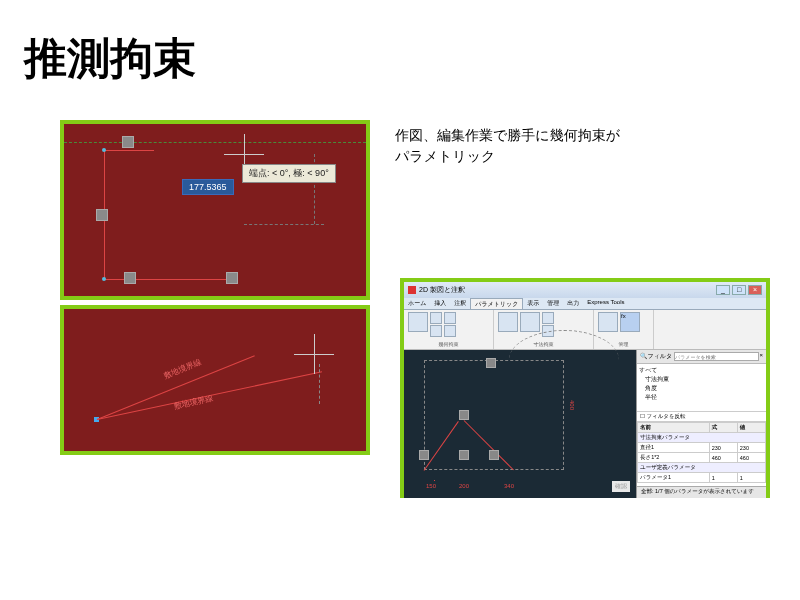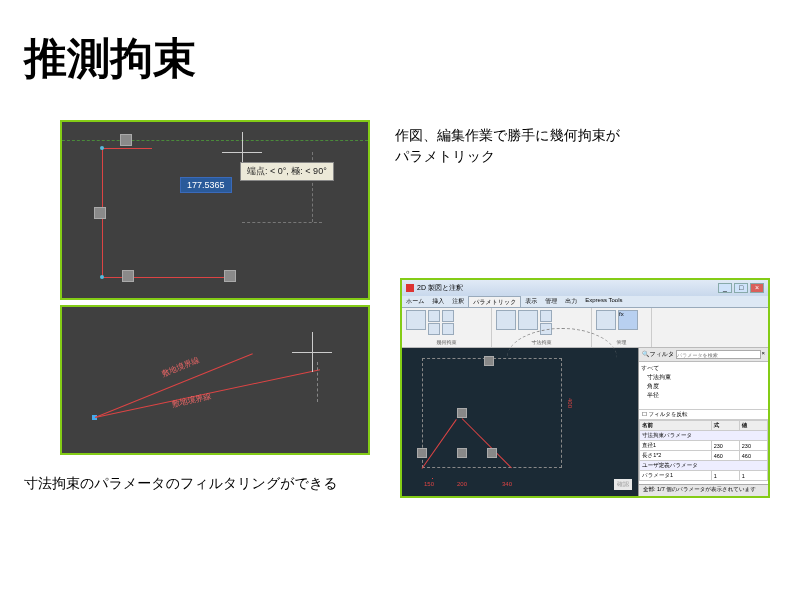--- a/index.html
+++ b/index.html
@@ -1,19 +1,19 @@
 <!DOCTYPE html>
 <html><head>
 <meta charset="utf-8">
 <style>
   * { box-sizing: border-box; margin: 0; padding: 0; }
   body { width: 800px; height: 600px; font-family: "Meiryo", sans-serif; background: #fff; position: relative; overflow: hidden; }
   .slide { width: 800px; height: 600px; position: relative; }
   .title { position: absolute; top: 30px; left: 24px; font-size: 43px; font-weight: bold; color: #000; }
-  .cad1, .cad2, .cad3 { position: absolute; background: #404040; border: 2px solid #84cc16; }
+  .cad1, .cad2, .cad3 { position: absolute; background: #7f1d1d; border: 4px solid #84cc16; }
   .cad1 { left: 60px; top: 120px; width: 310px; height: 180px; }
   .cad2 { left: 60px; top: 305px; width: 310px; height: 150px; }
   .cad3 { left: 400px; top: 278px; width: 370px; height: 220px; }
   .desc1 { position: absolute; left: 395px; top: 125px; font-size: 14px; line-height: 1.5; }
   .desc2 { position: absolute; left: 24px; top: 475px; font-size: 14px; }
   .footer { position: absolute; left: 0; bottom: 0; width: 800px; height: 60px; background: #000; display: flex; align-items: center; justify-content: flex-end; padding-right: 20px; }
   .footer-logo { color: #fff; font-size: 20px; font-weight: bold; letter-spacing: -0.5px; }
   
   .c1-dash { position: absolute; left: 0; top: 18px; width: 100%; border-top: 1px dashed #4a8a3a; }
   .c1-box { position: absolute; width: 12px; height: 12px; background: #8a8a8a; border: 1px solid #aaa; }
@@ -220,15 +220,14 @@
                   <td>1</td>
                 </tr>
           </tbody>
             </table>
         </div>
         <div class="c3-status">全部: 1/7 個のパラメータが表示されています</div>
       </div>
     </div>
   </div>
 
-  <div class="desc2">寸法拘束のパラメータのフィルタリングができる</div>
 
 </div>
 
 </body></html>

